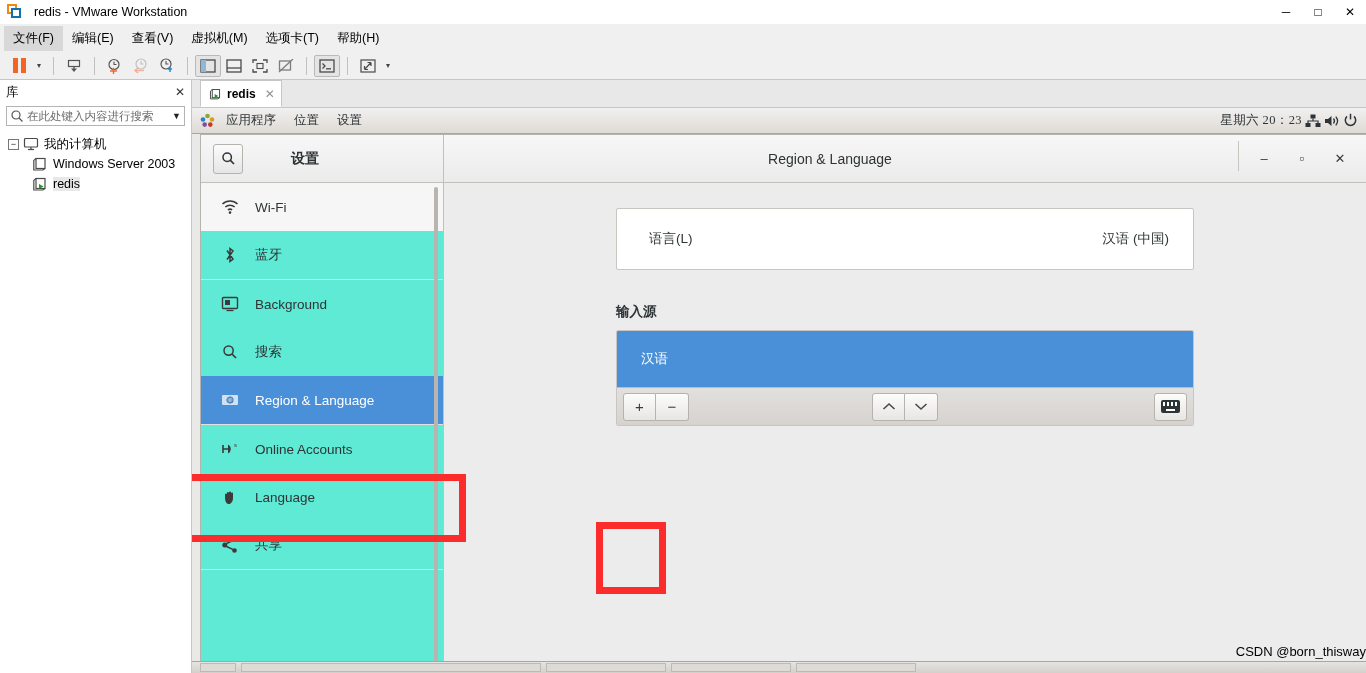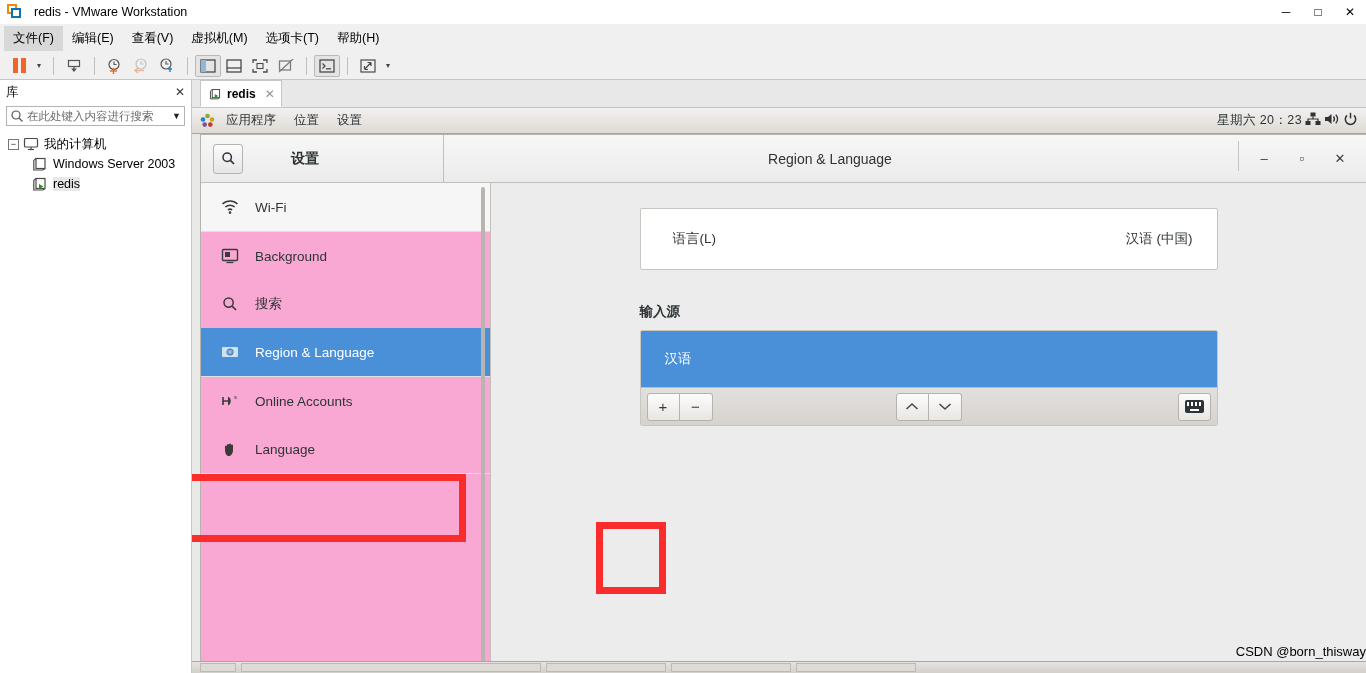--- a/index.html
+++ b/index.html
@@ -71,41 +71,41 @@
   .vmtab .t-close { font-size:12px; color:#909090; margin-left:4px; }
 
   
   .guest { flex:1; background:#e9e9e7; position:relative; overflow:hidden; }
 
   
   .gnome-panel { height:26px; background:linear-gradient(#f2f1f0,#dedad5); border-bottom:1px solid #a9a5a0;
                  display:flex; align-items:center; padding:0 8px; font-size:12.5px; color:#2e3436; }
   .gp-left { display:flex; align-items:center; gap:18px; }
   .gp-item { display:flex; align-items:center; gap:11px; }
-  .gp-right { margin-left:auto; display:flex; gap:3px; }
+  .gp-right { margin-left:auto; display:flex; align-items:center; gap:3px;font-family:Liberation Serif, serif; }
   .gp-clock { font-size:12.5px; color:#2e3436; letter-spacing:0.4px; }
 
   
   .settings-win { position:absolute; left:8px; top:26px; right:0; bottom:0; background:#ececec;
                   border:1px solid #b6b2ad; border-bottom:none; border-right:none; display:flex; flex-direction:column; }
   .sw-header { height:48px; background:linear-gradient(#f7f7f7,#ebebeb); border-bottom:1px solid #c3bfba; display:flex; }
   .sw-left-head { width:243px; border-right:1px solid #c3bfba; display:flex; align-items:center; padding-left:12px; gap:48px;}
   .sw-search-btn { width:30px; height:30px; border:1px solid #b6b2ad; border-radius:3px;
                    background:linear-gradient(#fbfbfb,#e6e6e6); display:flex; align-items:center; justify-content:center; }
   .sw-left-title { font-size:14px; font-weight:bold; color:#2e3436; }
   .sw-right-head { flex:1; display:flex; align-items:center; position:relative; }
   .sw-title { position:absolute; left:0; right:0; text-align:center; font-size:14px; color:#2e3436; margin-left:-150px;}
   .sw-wctl { margin-left:auto; display:flex; align-items:center; gap:22px; padding-right:18px; position:relative; z-index:2;}
   .sw-wctl .sep { position:absolute; left:-18px; top:-10px; height:30px; width:1px; background:#c8c4bf;}
   .sw-wbtn { font-size:13px; color:#3b3b3b; width:16px; text-align:center; }
 
   .sw-body { flex:1; display:flex; min-height:0; }
 
   
-  .sw-side { width:290px; background:#f9a8d4; border-right:1px solid #c3bfba; position:relative; overflow:hidden; }
+  .sw-side { width:243px; background:#5eead4; border-right:1px solid #c3bfba; position:relative; overflow:hidden; }
   .side-list { }
   .side-item { height:48px; display:flex; align-items:center; padding-left:20px; gap:16px; font-size:13.5px; color:#2e3436; }
   .side-item.first { background:#f6f6f6; }
   .side-item.selected { background:#4a90d9; color:#ffffff; }
   .side-ico { width:18px; height:18px; flex:0 0 auto; display:flex; align-items:center; justify-content:center; }
   .side-sep { height:1px; background:#e2e0dd; margin:0 0 0 0; }
   .side-scroll { position:absolute; right:5px; top:4px; width:4px; bottom:10px; }
   .side-scroll i { display:block; width:4px; height:100%; background:#b8b5b1; border-radius:2px; }
   .side-partial { height:26px; display:flex; align-items:center; padding-left:20px; }
   .dash-line { position:absolute; left:0; right:0; bottom:0px; height:1px;
@@ -408,20 +408,28 @@
                   <span class="side-ico">
                     <svg width="18" height="16" viewBox="0 0 18 16">
                         <path d="M1.5 5 A11 11 0 0 1 16.5 5" fill="none" stroke="#3a3a3a" stroke-width="1.5"></path>
                         <path d="M4.3 8 A7.2 7.2 0 0 1 13.7 8" fill="none" stroke="#3a3a3a" stroke-width="1.5"></path>
                         <path d="M6.9 10.9 A3.5 3.5 0 0 1 11.1 10.9" fill="none" stroke="#3a3a3a" stroke-width="1.5"></path>
                         <circle cx="9" cy="13.6" r="1.3" fill="#3a3a3a"></circle>
                       </svg>
                   </span>
                   <span>Wi-Fi</span>
                 </div>
+                <div class="side-item">
+                  <span class="side-ico">
+                    <svg width="12" height="18" viewBox="0 0 12 18">
+                        <path d="M3 4.5 L9 13 L6 15.5 V2.5 L9 5 L3 13.5" fill="none" stroke="#3a3a3a" stroke-width="1.5"></path>
+                      </svg>
+                  </span>
+                  <span>蓝牙</span>
+                </div>
                 <div class="side-sep"></div>
                 <div class="side-item">
                   <span class="side-ico">
                     <svg width="18" height="16" viewBox="0 0 18 16">
                         <rect x="1.5" y="1.5" width="15" height="11" rx="1" fill="none" stroke="#3a3a3a" stroke-width="1.4"></rect>
                         <rect x="4" y="4" width="5" height="5" fill="#3a3a3a"></rect>
                         <line x1="5.5" y1="14.5" x2="12.5" y2="14.5" stroke="#3a3a3a" stroke-width="1.3"></line>
                       </svg>
                   </span>
                   <span>Background</span>
@@ -456,20 +464,32 @@
                   </span>
                   <span>Online Accounts</span>
                 </div>
                 <div class="side-item">
                   <span class="side-ico">
                     <svg width="17" height="17" viewBox="0 0 17 17">
                         <path d="M3 8 V5.5 A1 1 0 0 1 5 5.5 V4 A1 1 0 0 1 7 4 V3.5 A1 1 0 0 1 9 3.5 V4.5 A1 1 0 0 1 11 4.5 V9 C11 13 8.5 15 6.8 15 C4.5 15 3 12.5 3 8 Z" fill="#3a3a3a"></path>
                       </svg>
                   </span>
                   <span>Language</span>
+                </div>
+                <div class="side-item">
+                  <span class="side-ico">
+                    <svg width="18" height="18" viewBox="0 0 18 18">
+                        <circle cx="13.5" cy="3.5" r="2.3" fill="#3a3a3a"></circle>
+                        <circle cx="13.5" cy="14.5" r="2.3" fill="#3a3a3a"></circle>
+                        <circle cx="3.8" cy="9" r="2.5" fill="#3a3a3a"></circle>
+                        <line x1="5.5" y1="7.5" x2="11.8" y2="4.6" stroke="#3a3a3a" stroke-width="1.5"></line>
+                        <line x1="5.5" y1="10.5" x2="11.8" y2="13.4" stroke="#3a3a3a" stroke-width="1.5"></line>
+                      </svg>
+                  </span>
+                  <span>共享</span>
                 </div>
                 <div class="side-sep"></div>
                 <div class="side-partial"></div>
               </div>
               <div class="side-scroll">
                   <i></i>
                 </div>
               <div class="dash-line"></div>
             </div>
 

